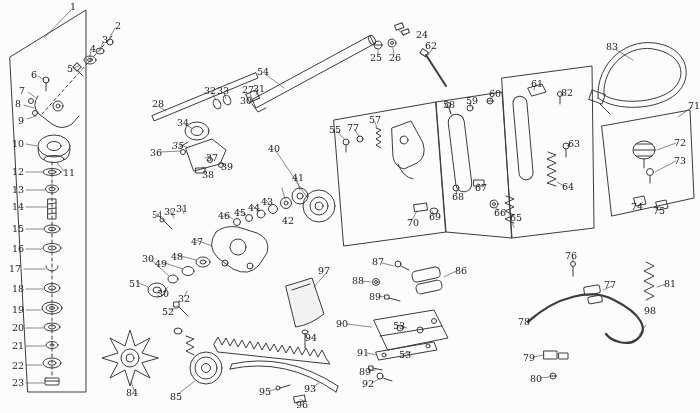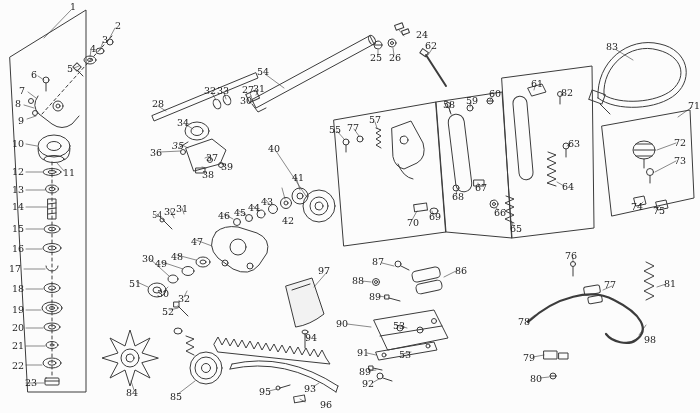--- a/index.html
+++ b/index.html
@@ -299,21 +299,21 @@
       <span class="lbl" style="left: 18px; top: 190px;">13</span>
       <span class="lbl" style="left: 18px; top: 207px;">14</span>
       <span class="lbl" style="left: 18px; top: 229px;">15</span>
       <span class="lbl" style="left: 18px; top: 249px;">16</span>
       <span class="lbl" style="left: 15px; top: 269px;">17</span>
       <span class="lbl" style="left: 18px; top: 289px;">18</span>
       <span class="lbl" style="left: 18px; top: 310px;">19</span>
       <span class="lbl" style="left: 18px; top: 328px;">20</span>
       <span class="lbl" style="left: 18px; top: 346px;">21</span>
       <span class="lbl" style="left: 18px; top: 366px;">22</span>
-      <span class="lbl" style="left: 18px; top: 383px; margin-left: 13px;">23</span>
+      <span class="lbl" style="left: 18px; top: 383px;">23</span>
       <span class="lbl" style="left: 408px; top: 35px; margin-left: 14px;">24</span>
       <span class="lbl" style="left: 376px; top: 58px;">25</span>
       <span class="lbl" style="left: 395px; top: 58px;">26</span>
       <span class="lbl" style="left: 248px; top: 90px;">27</span>
       <span class="lbl" style="left: 158px; top: 104px;">28</span>
       <span class="lbl" style="left: 263px; top: 72px;">54</span>
       <span class="lbl" style="left: 246px; top: 101px;">30</span>
       <span class="lbl" style="left: 259px; top: 89px;">31</span>
       <span class="lbl" style="left: 210px; top: 91px;">32</span>
       <span class="lbl" style="left: 223px; top: 91px;">33</span>
@@ -344,21 +344,21 @@
       <span class="lbl" style="left: 335px; top: 130px;">55</span>
       <span class="lbl" style="left: 353px; top: 128px;">77</span>
       <span class="lbl" style="left: 375px; top: 120px;">57</span>
       <span class="lbl" style="left: 449px; top: 105px;">58</span>
       <span class="lbl" style="left: 472px; top: 101px;">59</span>
       <span class="lbl" style="left: 495px; top: 94px;">60</span>
       <span class="lbl" style="left: 537px; top: 84px;">61</span>
       <span class="lbl" style="left: 431px; top: 46px;">62</span>
       <span class="lbl" style="left: 574px; top: 144px;">63</span>
       <span class="lbl" style="left: 568px; top: 187px;">64</span>
-      <span class="lbl" style="left: 516px; top: 229px;">65</span>
+      <span class="lbl" style="left: 516px; top: 218px;">65</span>
       <span class="lbl" style="left: 500px; top: 213px;">66</span>
       <span class="lbl" style="left: 481px; top: 188px;">67</span>
       <span class="lbl" style="left: 458px; top: 197px;">68</span>
       <span class="lbl" style="left: 435px; top: 217px;">69</span>
       <span class="lbl" style="left: 413px; top: 223px;">70</span>
       <span class="lbl" style="left: 694px; top: 106px;">71</span>
       <span class="lbl" style="left: 680px; top: 143px;">72</span>
       <span class="lbl" style="left: 680px; top: 161px;">73</span>
       <span class="lbl" style="left: 637px; top: 207px;">74</span>
       <span class="lbl" style="left: 659px; top: 211px;">75</span>
@@ -378,17 +378,17 @@
       <span class="lbl" style="left: 375px; top: 297px;">89</span>
       <span class="lbl" style="left: 365px; top: 372px;">89</span>
       <span class="lbl" style="left: 342px; top: 324px;">90</span>
       <span class="lbl" style="left: 363px; top: 353px;">91</span>
       <span class="lbl" style="left: 368px; top: 384px;">92</span>
       <span class="lbl" style="left: 399px; top: 326px;">53</span>
       <span class="lbl" style="left: 405px; top: 355px;">53</span>
       <span class="lbl" style="left: 310px; top: 389px;">93</span>
       <span class="lbl" style="left: 311px; top: 338px;">94</span>
       <span class="lbl" style="left: 265px; top: 392px;">95</span>
-      <span class="lbl" style="left: 302px; top: 405px; margin-left: 24px;">96</span>
+      <span class="lbl" style="left: 302px; top: 405px;">96</span>
       <span class="lbl" style="left: 324px; top: 271px;">97</span>
-      <span class="lbl" style="left: 650px; top: 340px;">98</span>
+      <span class="lbl" style="left: 650px; top: 311px;">98</span>
     </div>
 </div>
 
 </body></html>

